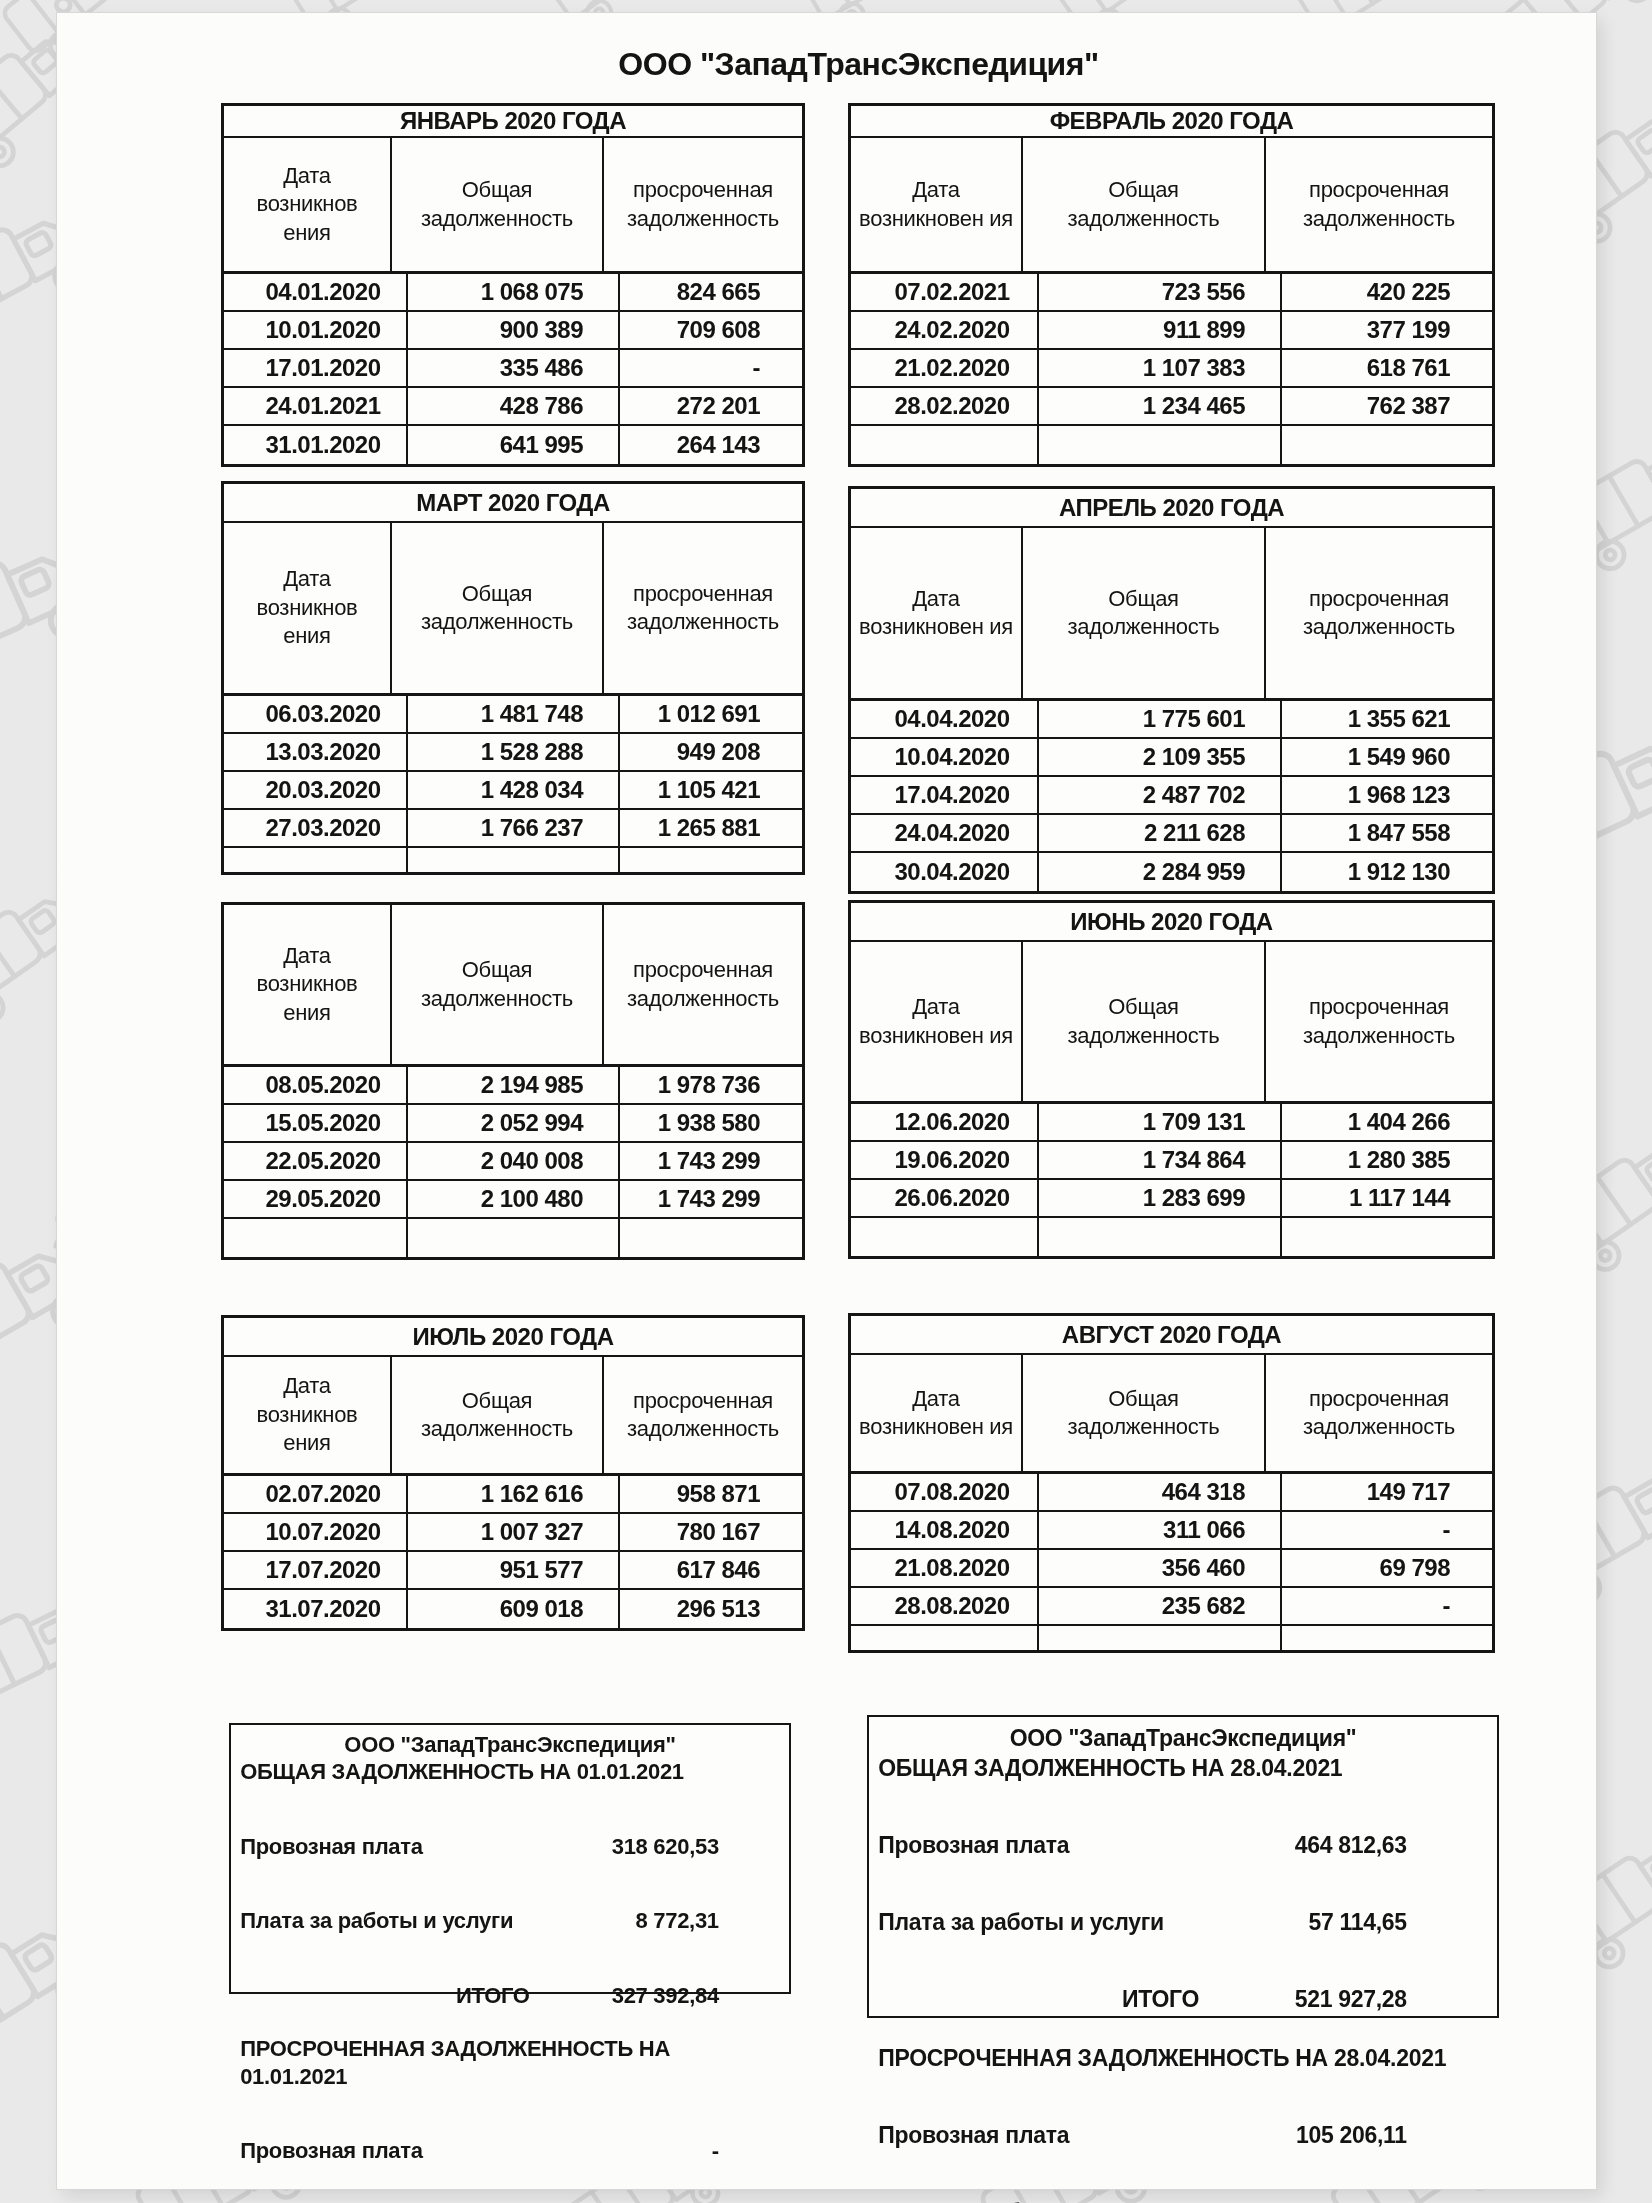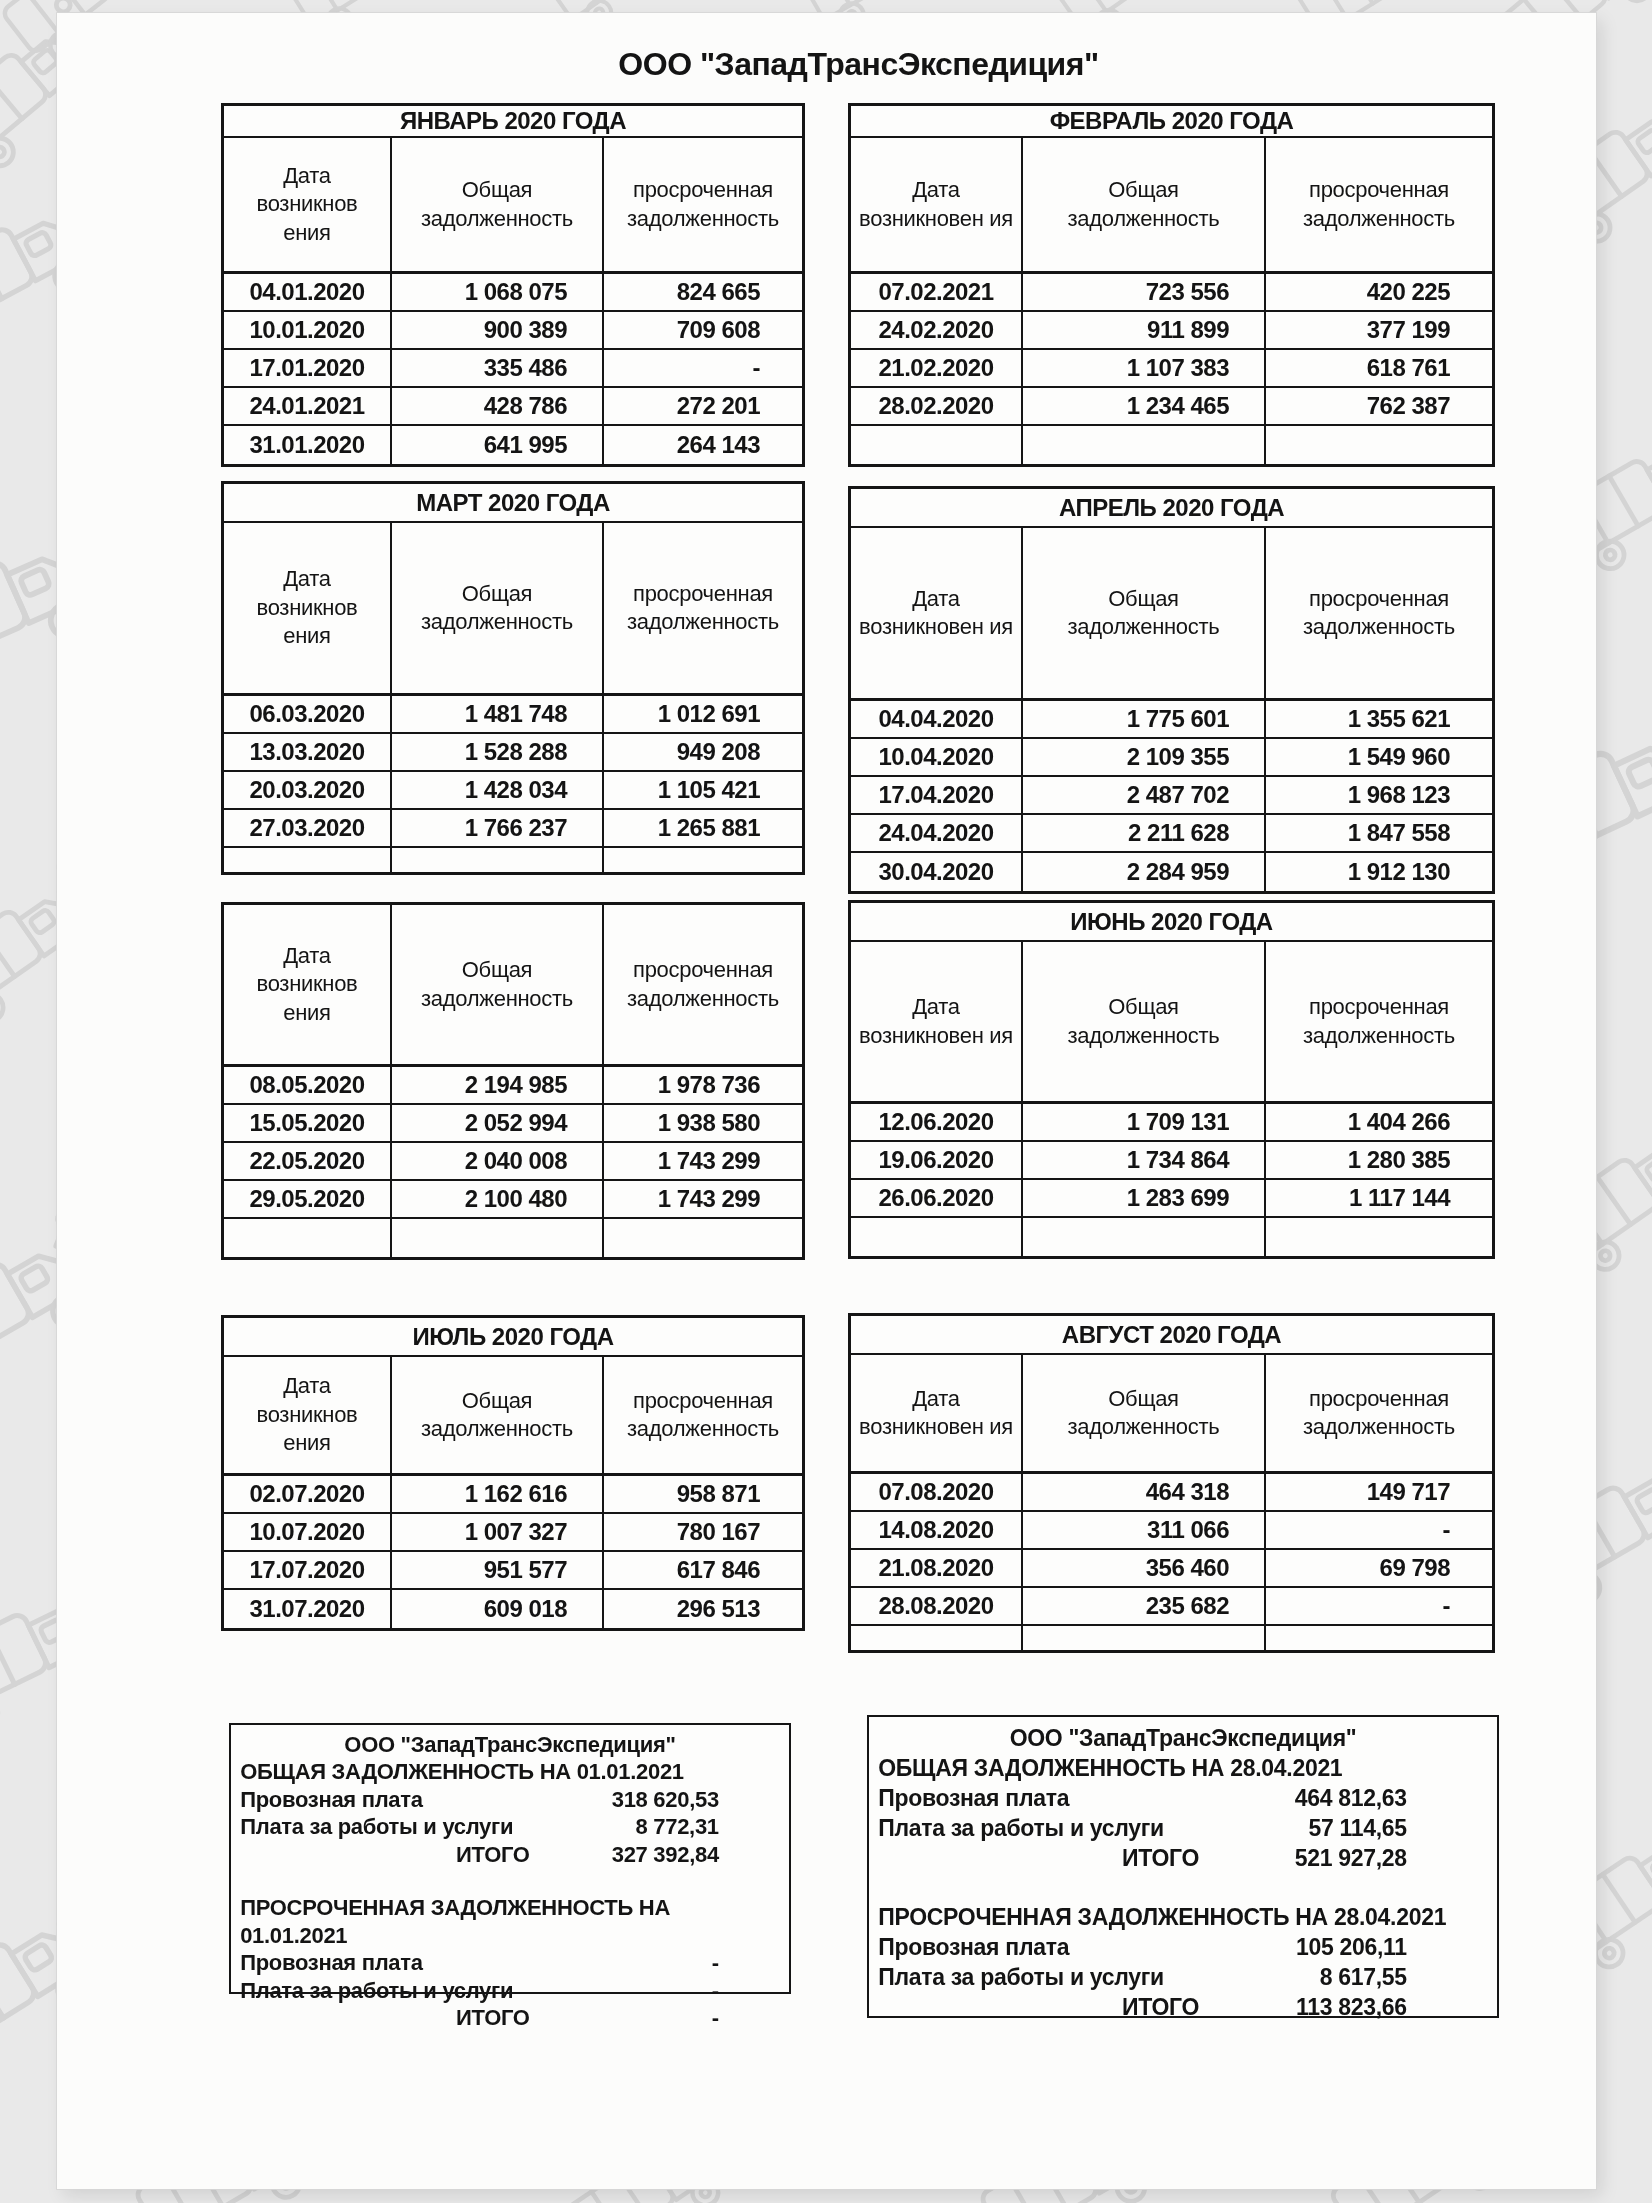--- a/index.html
+++ b/index.html
@@ -45,31 +45,31 @@
   .r2 .mtitle,.r3 .mtitle,.r4 .mtitle{height:37px;}
   .r1 .mhead{height:133px;}
   .r2 .mhead{height:170px;}
   .r3 .mhead{height:159px;}
   .r4 .mhead{height:116px;}
   .trow{display:flex;height:38px;border-bottom:2.8px solid #151515;box-sizing:border-box;}
   .trow:last-child{border-bottom:none;}
   .trow.short{height:24px;}
   .tc{font-size:24px;font-weight:700;letter-spacing:-0.5px;display:flex;align-items:center;box-sizing:border-box;}
   .tc + .tc{border-left:2.8px solid #151515;}
-  .tc.c1{justify-content:center;}
+  .tc.c1{justify-content:center;margin-left:16px;}
   .tc.c2{justify-content:flex-end;padding-right:35px;}
   .tc.c3{justify-content:flex-end;padding-right:42px;}
   
   .sum{position:absolute;border:2.8px solid #151515;box-sizing:border-box;
        font-weight:700;letter-spacing:-0.3px;background:#fdfdfc;padding:5.5px 9.2px 3.7px 9.2px;}
   .sum.left{left:172px;top:1710px;width:562px;height:271px;font-size:22px;line-height:27.5px;}
   .sum.right{left:810px;top:1702px;width:632px;height:303px;font-size:23px;line-height:30px;}
   .sum .company{text-align:center;}
   .sum .shead{text-transform:uppercase;}
-  .srow{display:flex;}
+  .srow{display:flex;margin-top:47px;}
   .srow .lbl{white-space:nowrap;}
   .srow.total .lbl{margin-left:40%;}
   .srow .val{margin-left:auto;text-align:right;white-space:nowrap;}
   .sum.left .val{padding-right:61px;}
   .sum.right .val{padding-right:81px;}
   .sgap-l{height:26px;}
   .sgap-r{height:29px;}
 </style>
 </head>
 <body>

